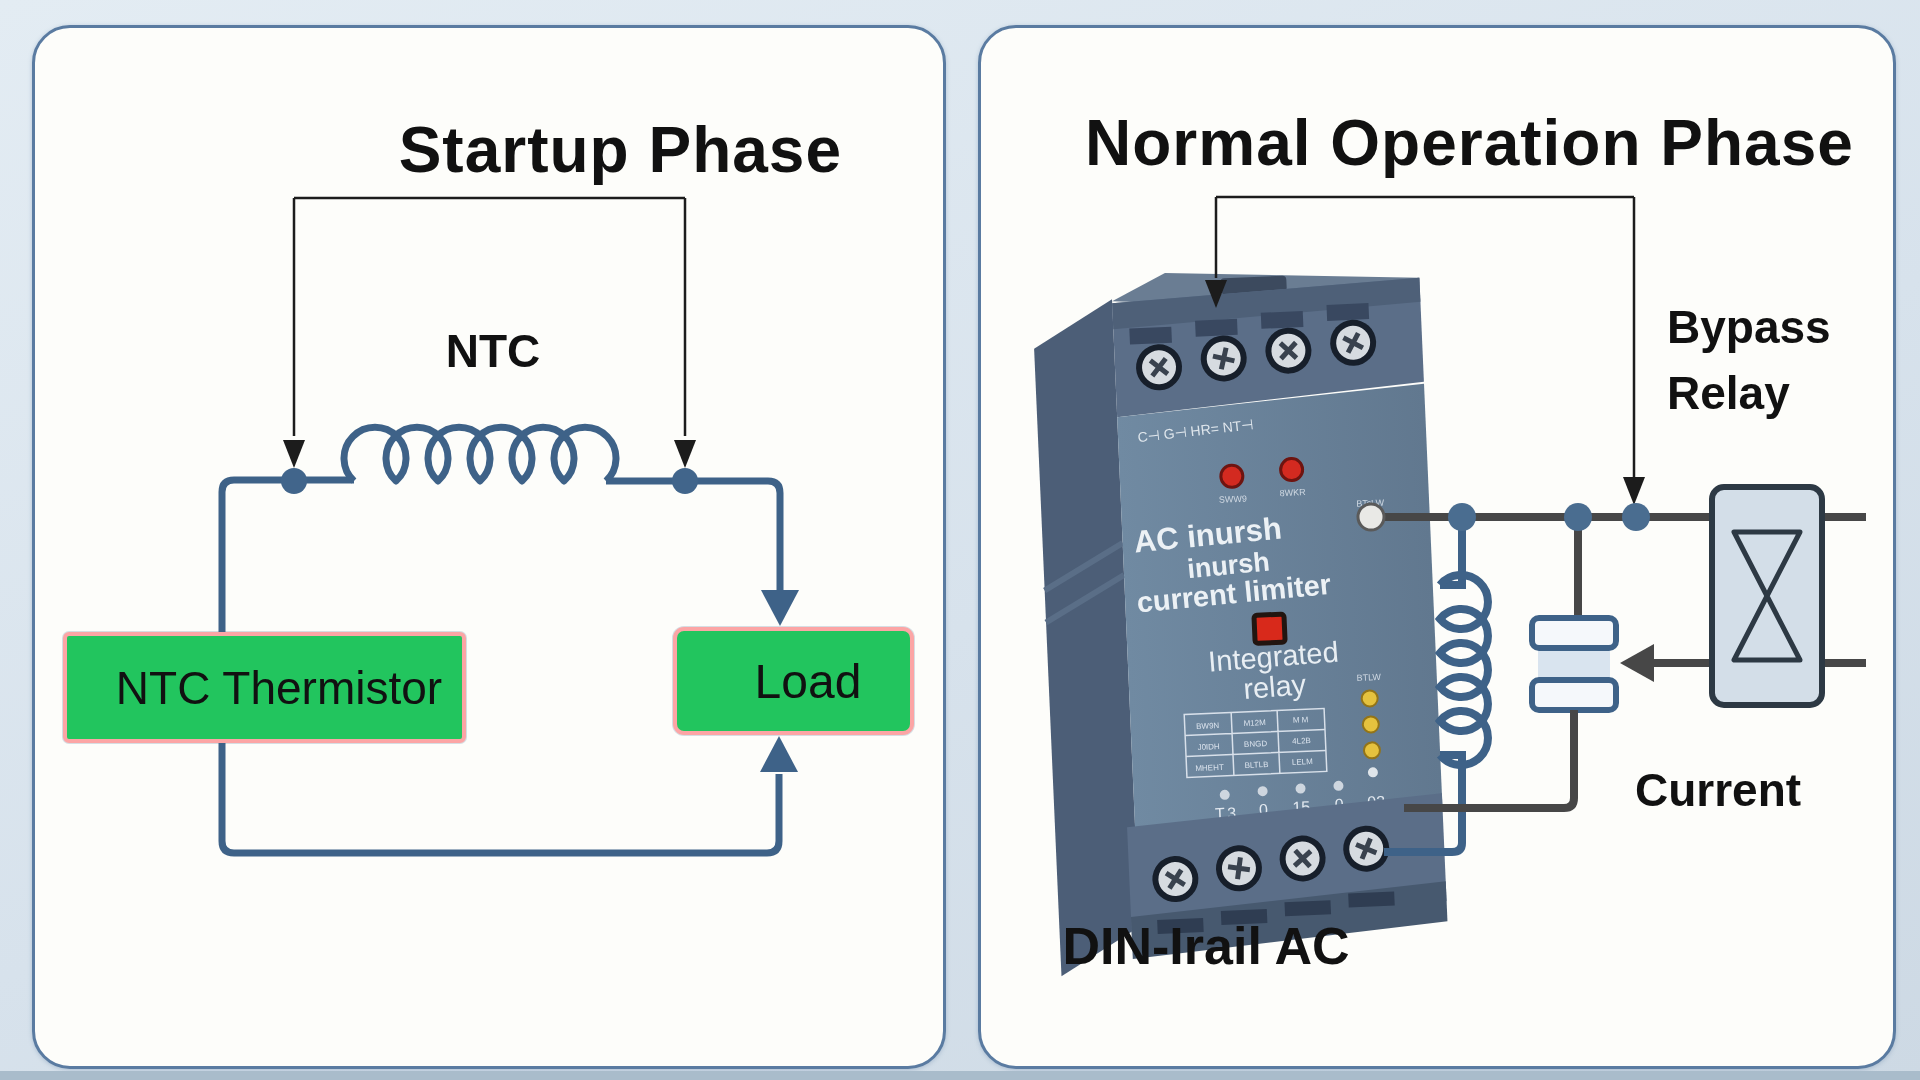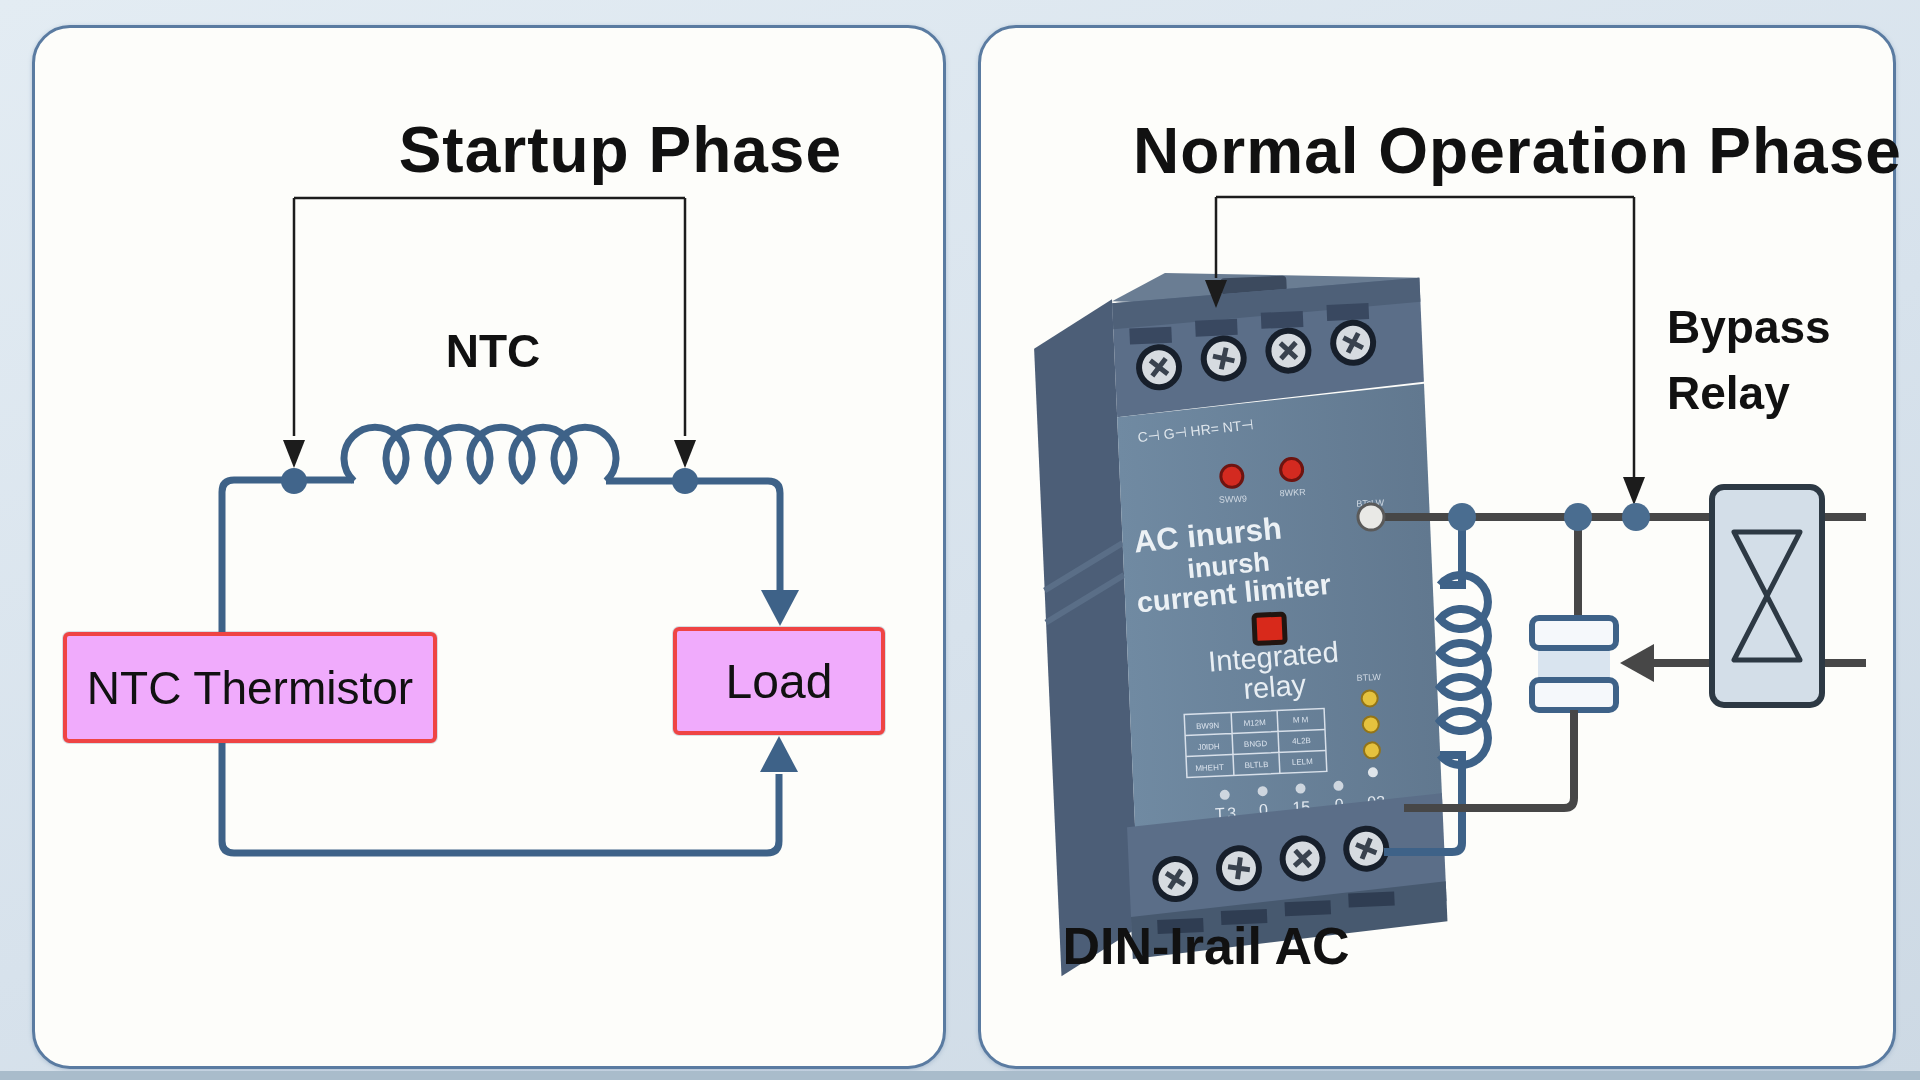--- a/index.html
+++ b/index.html
@@ -13,30 +13,31 @@
     position:absolute;background:#fdfdfa;border:3px solid #5a7ba1;border-radius:38px;
     box-shadow:0 1px 4px rgba(90,123,161,.35);
   }
   #panel-left{left:32px;top:25px;width:908px;height:1038px;}
   #panel-right{left:978px;top:25px;width:912px;height:1038px;}
   .title{
     position:absolute;text-align:right;font-weight:bold;font-size:64px;color:#111;
     letter-spacing:1px;white-space:nowrap;
   }
   #title-left{left:142px;top:113px;width:700px;}
-  #title-right{left:1085px;top:114px;width:700px;margin-left:48px;}
+  #title-right{left:1085px;top:106px;width:700px;}
   .lbl{position:absolute;color:#111;font-weight:bold;}
   #ntc-label{left:403px;top:324px;width:180px;text-align:center;font-size:46px;}
   .comp-box{
-    position:absolute;background:#f0abfc;border:4px solid #ef4444;border-radius:6px;
+    position:absolute;background:#22c55e;border:4px solid #fca5a5;border-radius:6px;
     display:flex;align-items:center;justify-content:center;font-size:46px;color:#111;
     box-shadow:0 0 0 1px rgba(62,98,136,.2);
+    padding-left:29px;
   }
   #box-thermistor{left:63px;top:632px;width:366px;height:103px;}
-  #box-load{left:673px;top:627px;width:204px;height:100px;font-size:48px;}
+  #box-load{left:673px;top:627px;width:204px;height:100px;font-size:48px;border-radius:11px;}
   #bypass-label{left:1667px;top:294px;font-size:46px;line-height:66px;color:#111;}
   #climiter-label{left:1568px;top:758px;width:300px;text-align:center;font-size:46px;line-height:64px;color:#111;}
   #din-label{left:1031px;top:916px;width:350px;text-align:center;font-size:52px;color:#111;}
   svg{position:absolute;left:0;top:0;}
   #device-svg{left:1030px;top:262px;transform:rotate(-2.5deg);transform-origin:50% 50%;}
   #circuit-svg{pointer-events:none;}
 </style>
 </head>
 <body>
 
@@ -256,14 +257,15 @@
 </div>
 <div class="comp-box" id="box-load">
   <span>Load</span>
 </div>
 
 <div class="lbl" id="bypass-label">
   <div>Bypass</div>
   <div>Relay</div>
 </div>
 <div class="lbl" id="climiter-label">
+  <div>Current</div>
 </div>
 <div class="lbl" id="din-label">DIN-Irail AC</div>
 
 </body></html>

